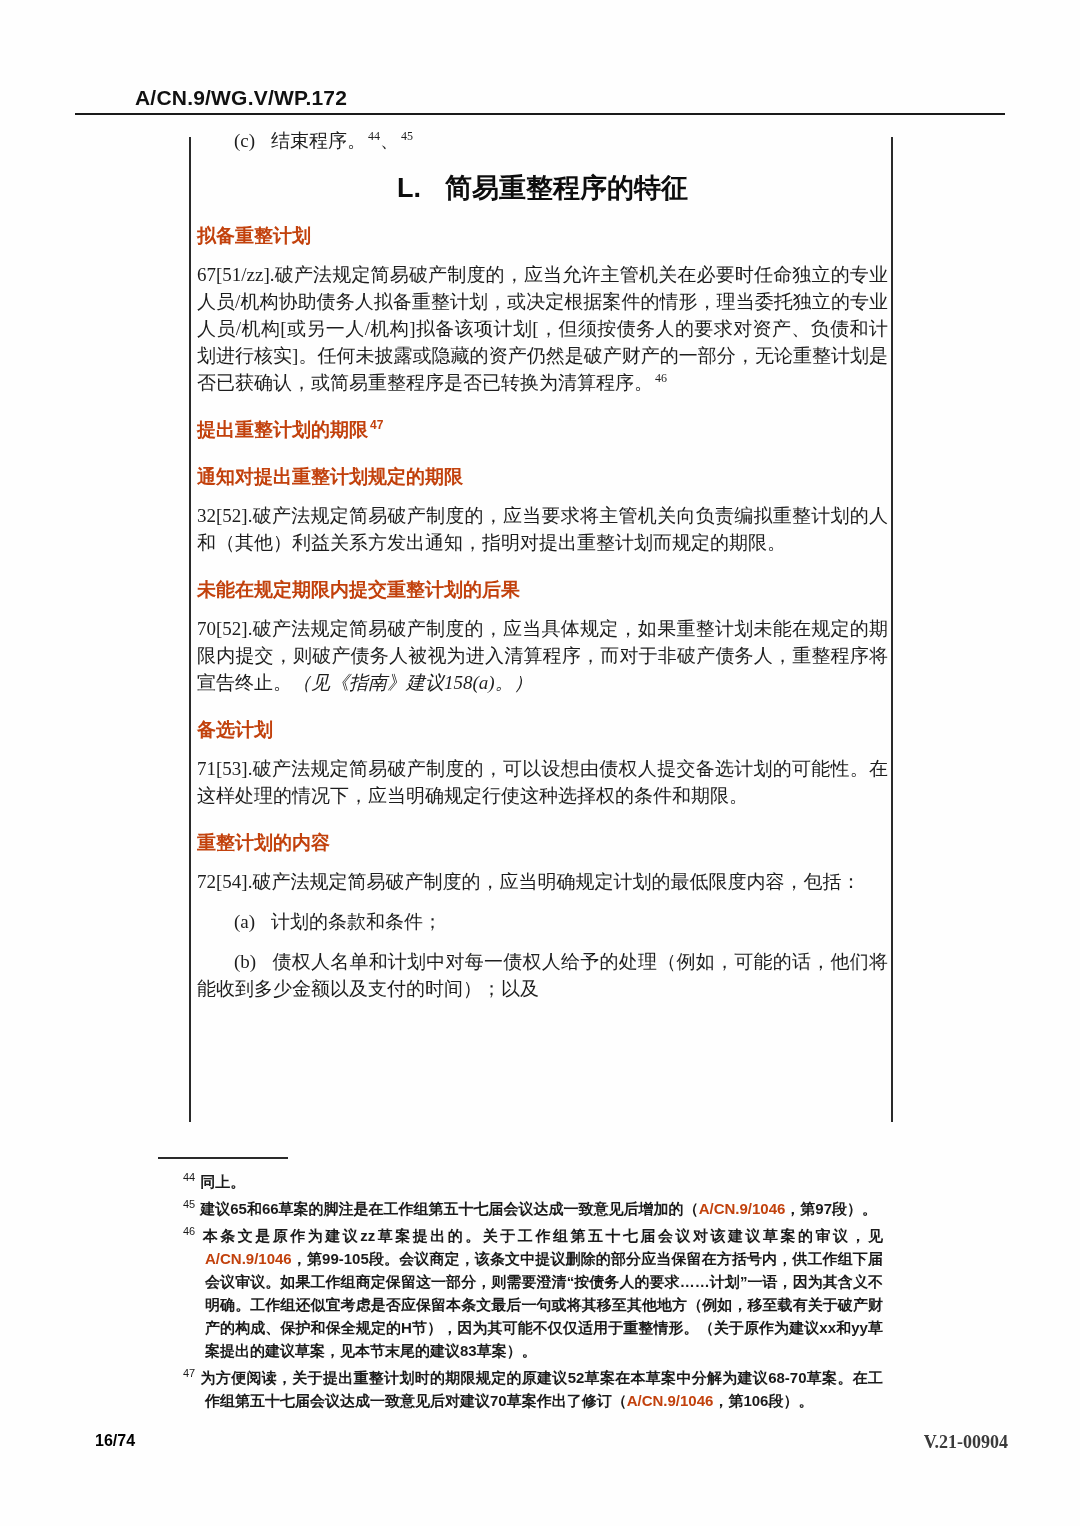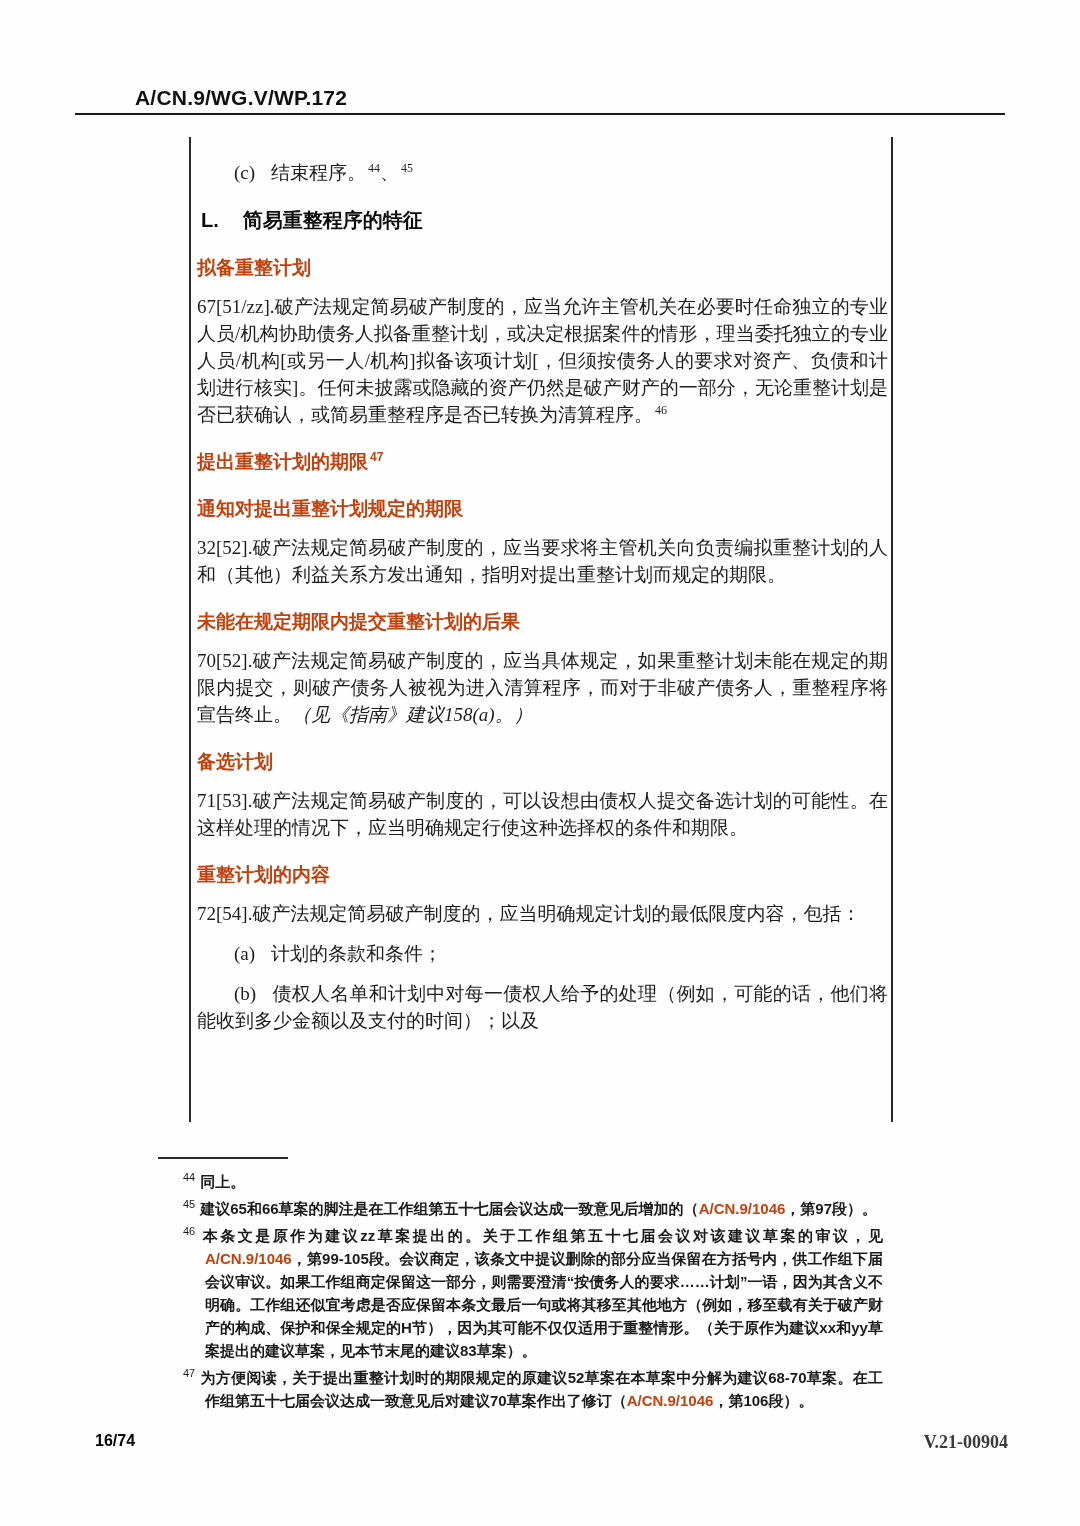--- a/index.html
+++ b/index.html
@@ -38,45 +38,46 @@
     top: 137px;
     width: 2px; height: 985px;
     background: #2a2a2a;
   }
   .change-bar.left  { left: 189px; }
   .change-bar.right { left: 891px; }
 
   
   .content {
     position: absolute;
-    left: 197px; top: 146px;
+    left: 197px; top: 114px;
     width: 691px;
     font-size: 19px;
     line-height: 27px;
   }
   .content p.para {
     margin: 12px 0 0;
     text-align: justify;
     text-justify: inter-ideograph;
   }
   .content p.item {
     margin: 13px 0 0;
     text-indent: 37px;
     text-align: justify;
     text-justify: inter-ideograph;
   }
   .item-label { margin-right: 16px; }
   .pnum { margin-right: 0; }
   .section-heading {
-    margin: 20px 4px 0;
-    font-family: "Liberation Sans", "DejaVu Sans", sans-serif;
-    font-size: 20px;
+    margin: 20px 16px 0;
+    font-family: "Liberation Sans", "DejaVu Sans", sans-serif;
+    font-size: 27px;
     line-height: 28px;
     font-weight: bold;
     color: #0d0d0d;
+    text-align: center;
   }
   .sec-num { margin-right: 24px; }
   .content h3.subhead {
     margin: 20px 0 0;
     font-family: "Liberation Sans", "DejaVu Sans", sans-serif;
     font-size: 19px;
     line-height: 27px;
     font-weight: bold;
     color: #c2410c;
   }

